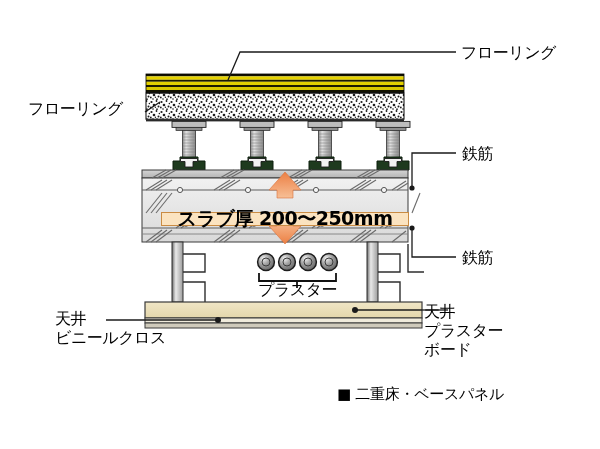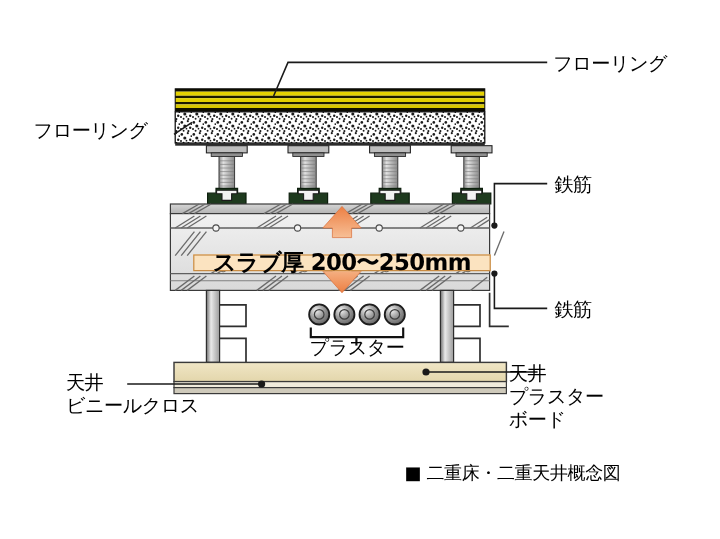--- a/index.html
+++ b/index.html
@@ -404,15 +404,15 @@
   <div class="lbl lbl-jp" id="label-ceiling-board">天井
 プラスター
 ボード</div>
 
   <div class="lbl lbl-jp" id="label-wiring">プラスター</div>
 
   <div id="slab-badge">
     <span id="slab-badge-text">スラブ厚 200〜250mm</span>
   </div>
 
-  <div class="lbl" id="caption">■ 二重床・二重天井概念図</div>
+  <div class="lbl" id="caption">■ 二重床・ベースパネル</div>
 
 </div>
 
 </body></html>

